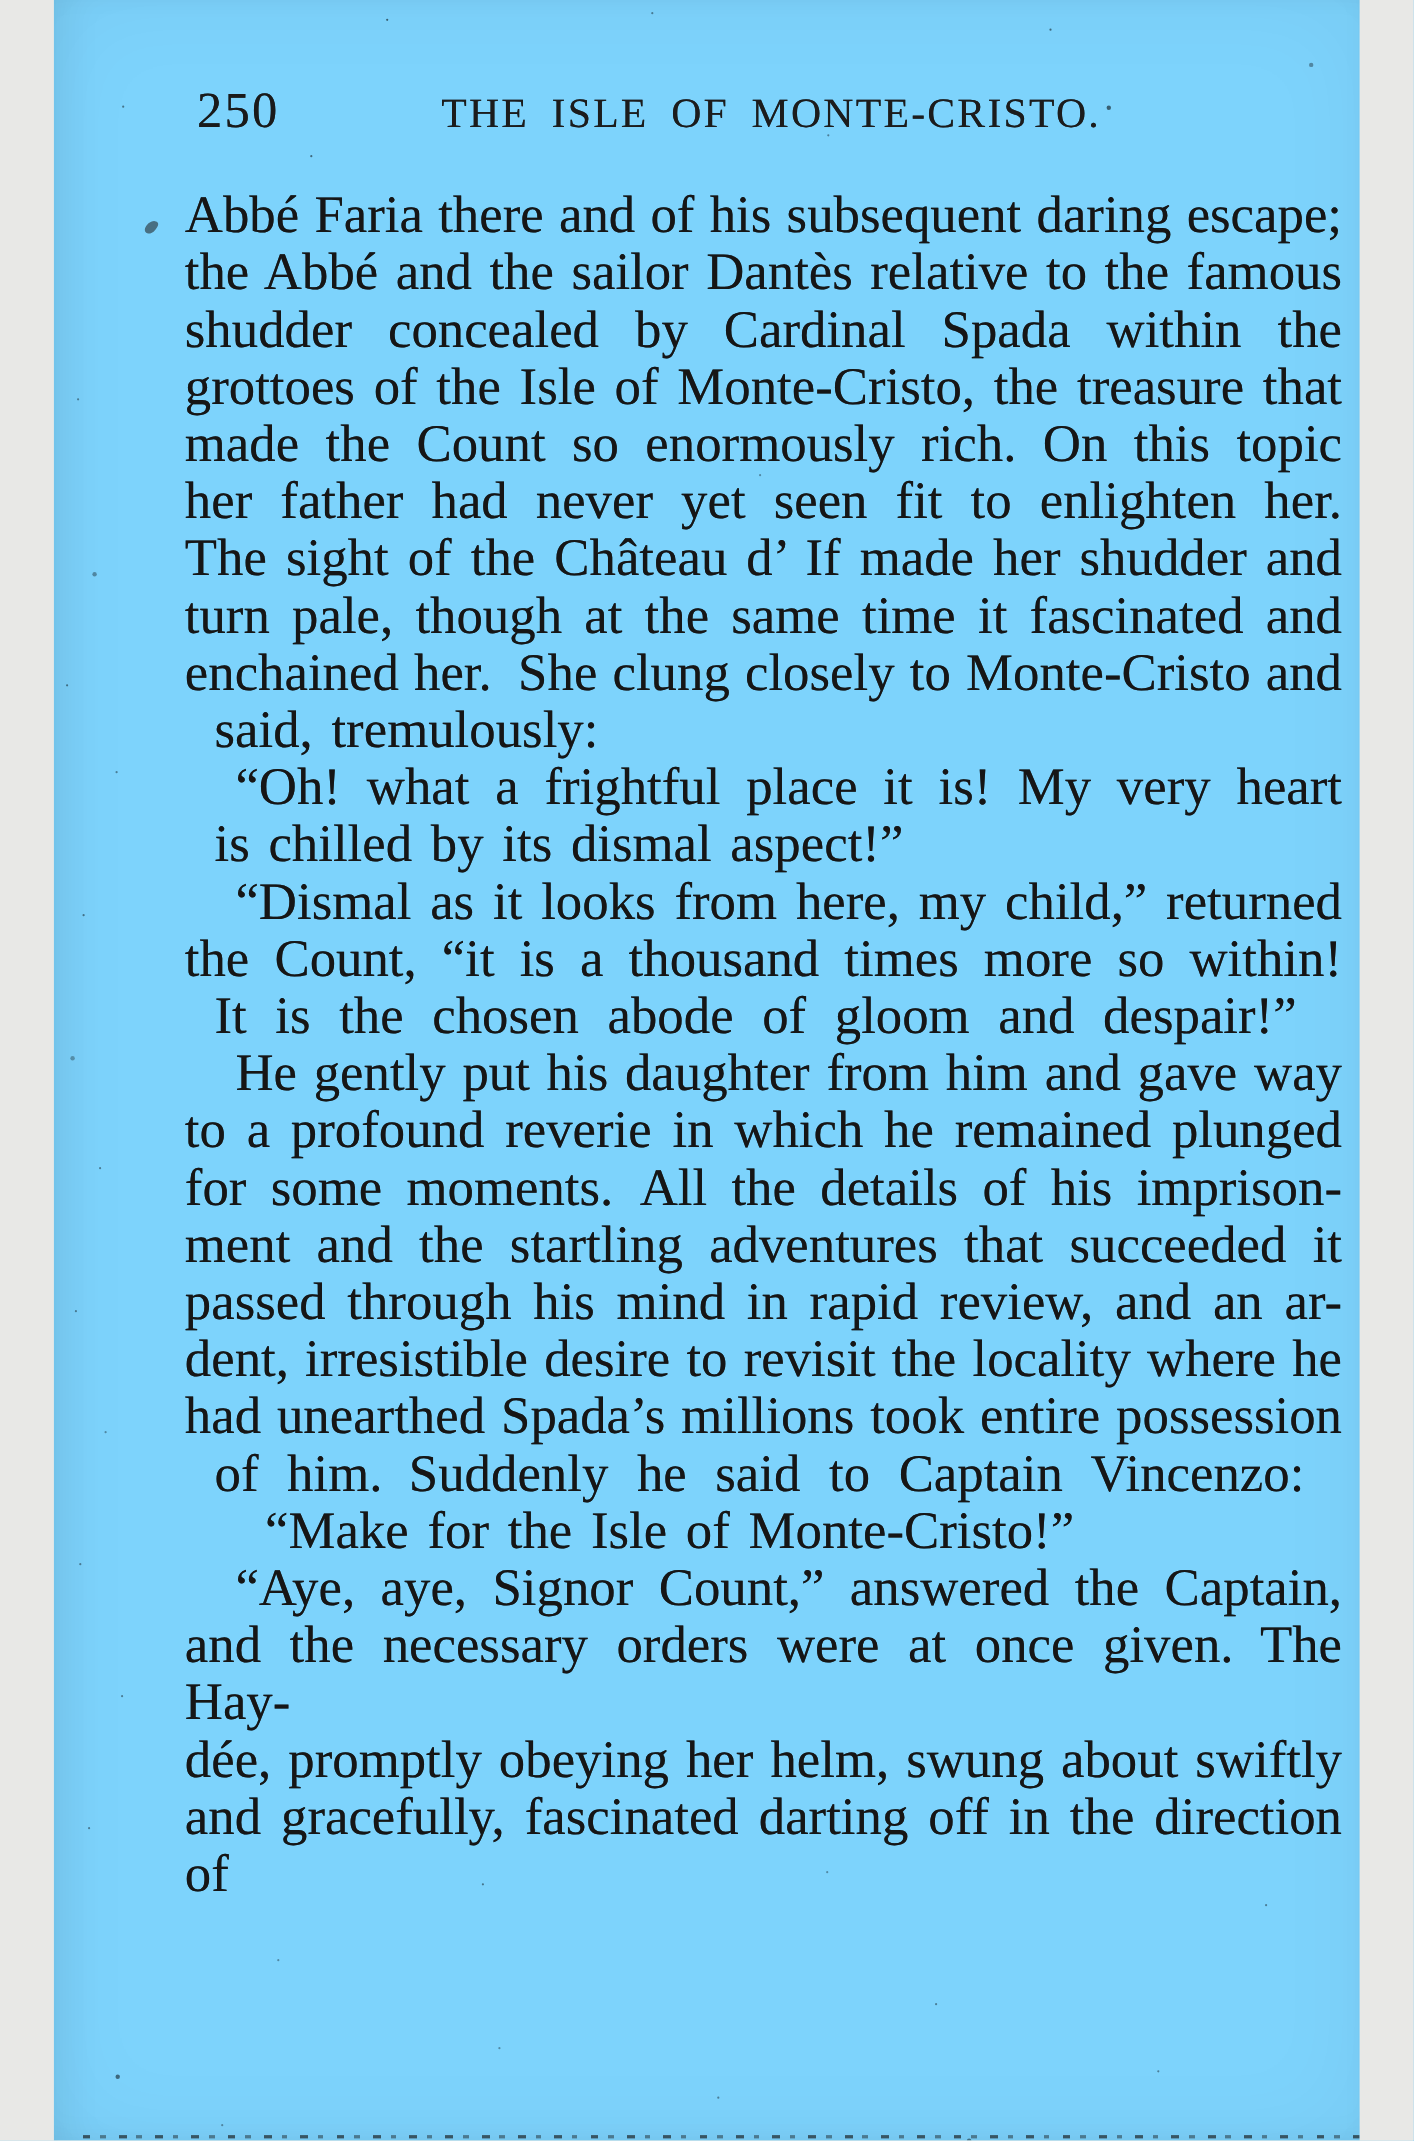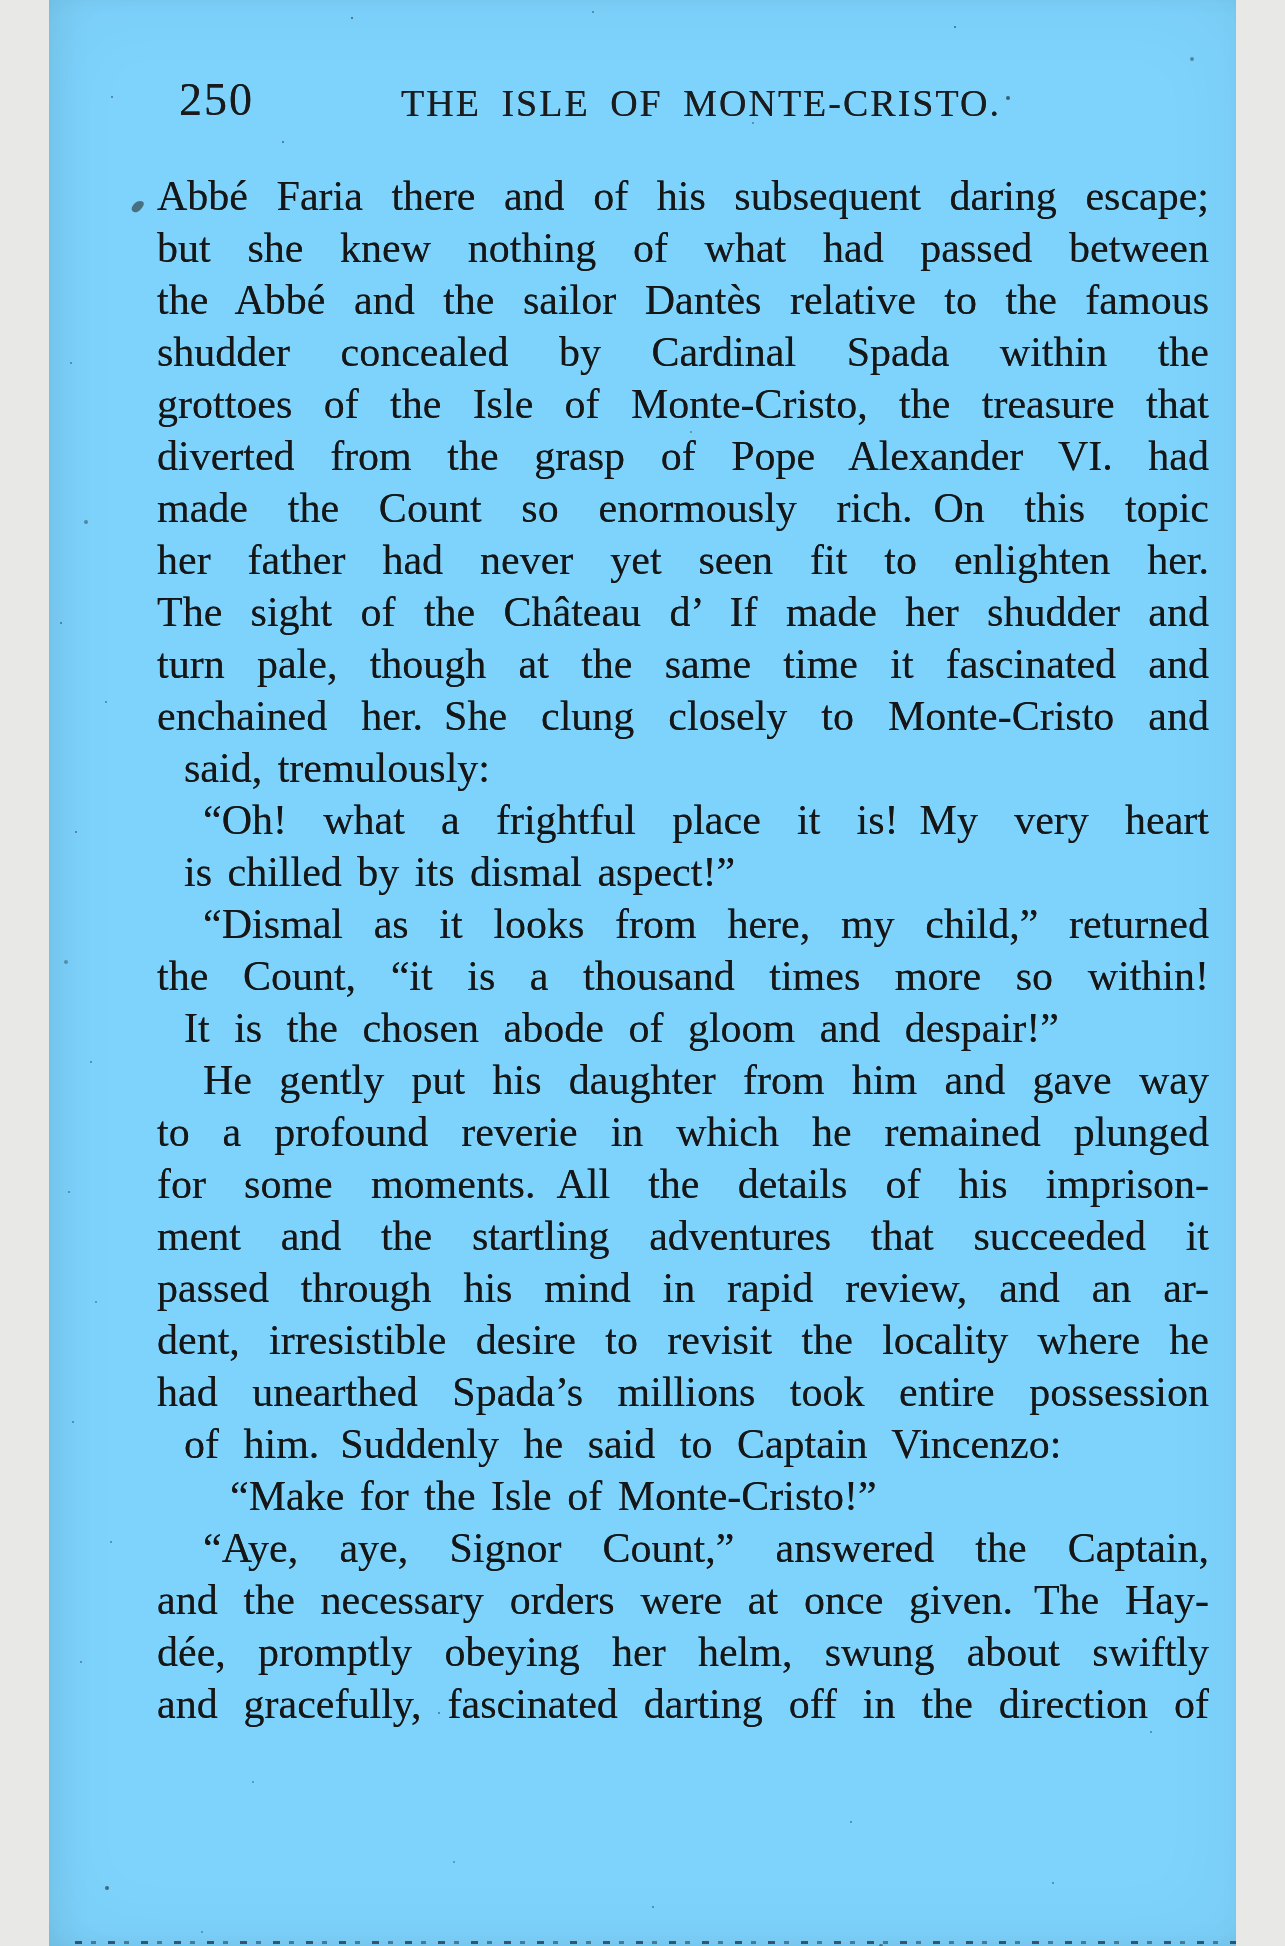--- a/index.html
+++ b/index.html
@@ -30,22 +30,22 @@
   }
   .running-title{
     position:absolute;left:0;top:84px;width:100%;
     text-align:center;
     font-size:38px;line-height:1;
     letter-spacing:2px;word-spacing:9px;
     color:#1c1c1c;text-shadow:0 0 .5px rgba(0,0,0,.7);
   }
   
   .text-block{
-    position:absolute;left:108px;top:170px;width:1052px;
-    font-size:42px;line-height:52px;
+    position:absolute;left:119px;top:170px;width:1052px;
+    font-size:48px;line-height:52px;
     text-shadow:0 0 .6px rgba(0,0,0,.65);
   }
   .line{
     text-align:justify;
     -moz-text-align-last:justify;
     text-align-last:justify;
   }
   .line.end{
     text-align:left;
     -moz-text-align-last:left;
@@ -106,25 +106,23 @@
 
 <div class="page">
 
   <div class="header">
     <span class="folio">250</span>
     <div class="running-title">THE ISLE OF MONTE-CRISTO.</div>
   </div>
 
   <div class="text-block">
     <div class="line j">Abbé Faria there and of his subsequent daring escape;</div>
-    <div class="line j">but she knew nothing of what had passed between</div>
     <div class="line j">the Abbé and the sailor Dantès relative to the famous</div>
     <div class="line j">shudder concealed by Cardinal Spada within the</div>
     <div class="line j">grottoes of the Isle of Monte-Cristo, the treasure that</div>
-    <div class="line j">diverted from the grasp of Pope Alexander VI. had</div>
     <div class="line j">made the Count so enormously rich. On this topic</div>
     <div class="line j">her father had never yet seen fit to enlighten her.</div>
     <div class="line j">The sight of the Château d’ If made her shudder and</div>
     <div class="line j">turn pale, though at the same time it fascinated and</div>
     <div class="line j">enchained her. She clung closely to Monte-Cristo and</div>
     <div class="line end">said, tremulously:</div>
     <div class="line j in">“Oh! what a frightful place it is! My very heart</div>
     <div class="line end">is chilled by its dismal aspect!”</div>
     <div class="line j in">“Dismal as it looks from here, my child,” returned</div>
     <div class="line j">the Count, “it is a thousand times more so within!</div>

